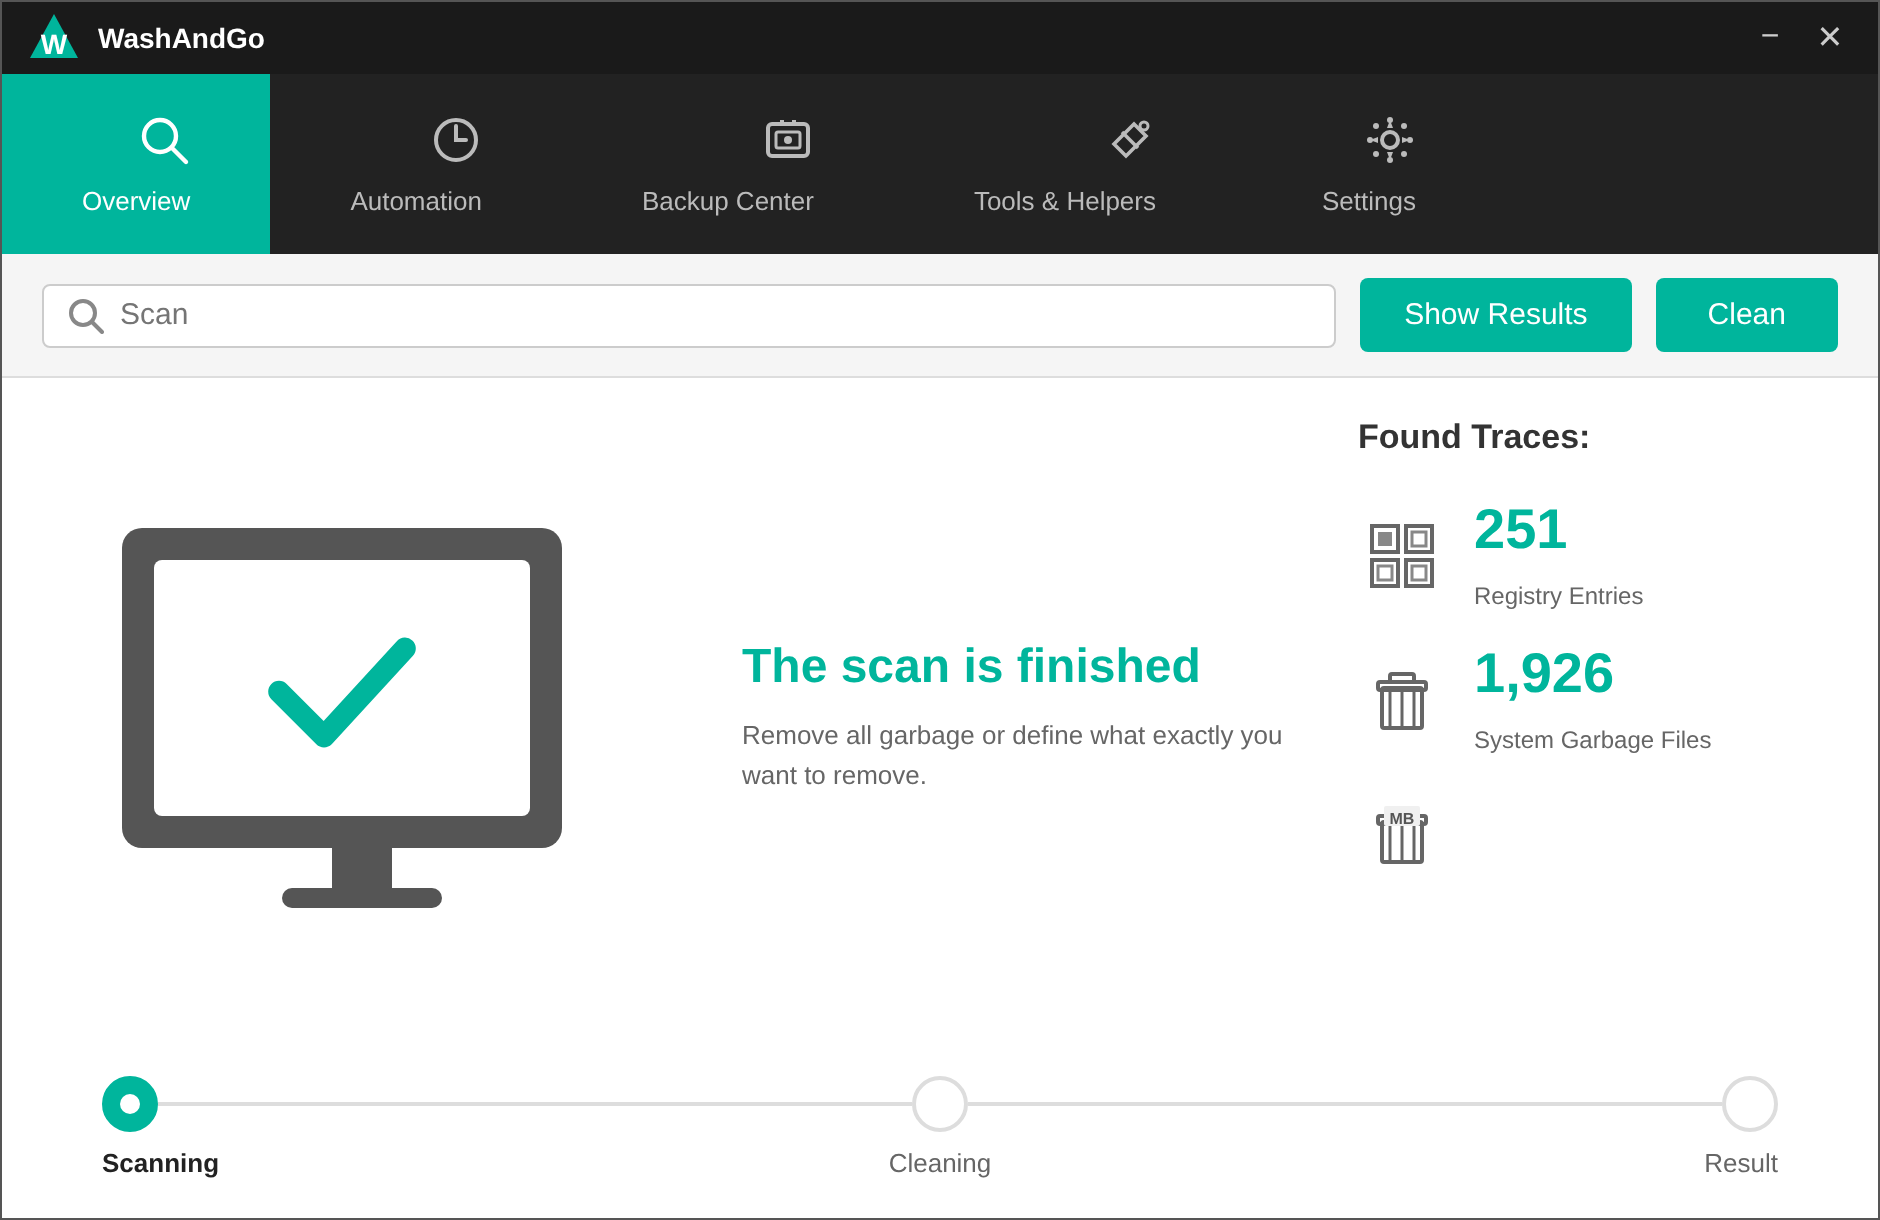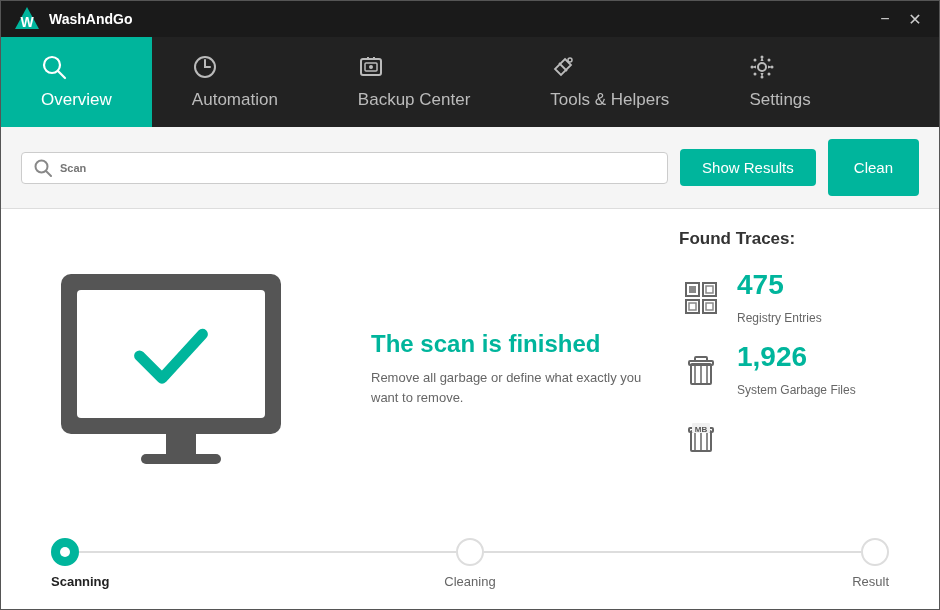--- a/index.html
+++ b/index.html
@@ -59,27 +59,27 @@
     
     .nav-bar {
       background: #222;
       height: 90px;
       display: flex;
       flex-shrink: 0;
     }
     .nav-item {
       display: flex;
       flex-direction: column;
-      align-items: flex-start;
+      align-items: flex-end;
       justify-content: center;
       padding: 16px 40px;
       cursor: pointer;
       color: #bbb;
       gap: 6px;
-      font-size: 17px;
+      font-size: 13px;
       transition: background 0.15s;
       min-width: 130px;
     }
     .nav-item.active {
       background: #00b59c;
       color: #fff;
     }
     .nav-icon {
       font-size: 22px;
       line-height: 1;
@@ -110,42 +110,41 @@
       align-items: center;
       background: #fff;
       border: 1px solid #ccc;
       border-radius: 4px;
       padding: 6px 12px;
       gap: 8px;
     }
     .search-input {
       border: none;
       outline: none;
-      font-size: 11px;
+      font-size: 15px;
       color: #c2410c;
       background: transparent;
       flex: 1;
-      font-weight: bold;
     }
     .btn-show-results {
       background: #00b59c;
       color: #fff;
       border: none;
       border-radius: 4px;
       padding: 10px 22px;
       font-size: 15px;
       cursor: pointer;
       white-space: nowrap;
     }
     .btn-clean {
       background: #00b59c;
       color: #fff;
       border: none;
       border-radius: 4px;
-      padding: 20px 26px;
+      padding: 10px 26px;
       font-size: 15px;
       cursor: pointer;
     }
 
     
     .main-panel {
       flex: 1;
       display: flex;
       padding: 20px 30px;
       gap: 20px;
@@ -451,21 +450,21 @@
               <rect x="21" y="4" width="13" height="13" fill="none" stroke="#666" stroke-width="2"></rect>
               <rect x="4" y="21" width="13" height="13" fill="none" stroke="#666" stroke-width="2"></rect>
               <rect x="21" y="21" width="13" height="13" fill="none" stroke="#666" stroke-width="2"></rect>
               <rect x="7" y="7" width="7" height="7" fill="#888"></rect>
               <rect x="24" y="7" width="7" height="7" fill="none" stroke="#888" stroke-width="1.5"></rect>
               <rect x="7" y="24" width="7" height="7" fill="none" stroke="#888" stroke-width="1.5"></rect>
               <rect x="24" y="24" width="7" height="7" fill="none" stroke="#888" stroke-width="1.5"></rect>
             </svg>
           </div>
           <div class="stat-values">
-            <span class="stat-number">475</span>
+            <span class="stat-number">251</span>
             <span class="stat-label">Registry Entries</span>
           </div>
         </div>
 
         <div class="stat-row">
           <div class="stat-icon">
             <svg width="38" height="38" viewBox="0 0 38 38">
               <rect x="9" y="13" width="20" height="20" rx="1" fill="none" stroke="#666" stroke-width="2"></rect>
               <line x1="13" y1="13" x2="13" y2="33" stroke="#666" stroke-width="1.5"></line>
               <line x1="19" y1="13" x2="19" y2="33" stroke="#666" stroke-width="1.5"></line>

